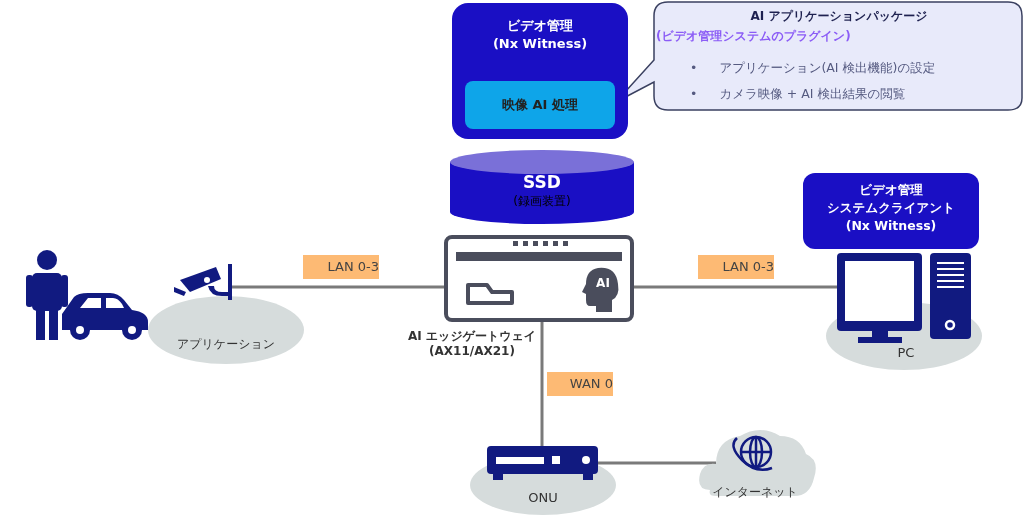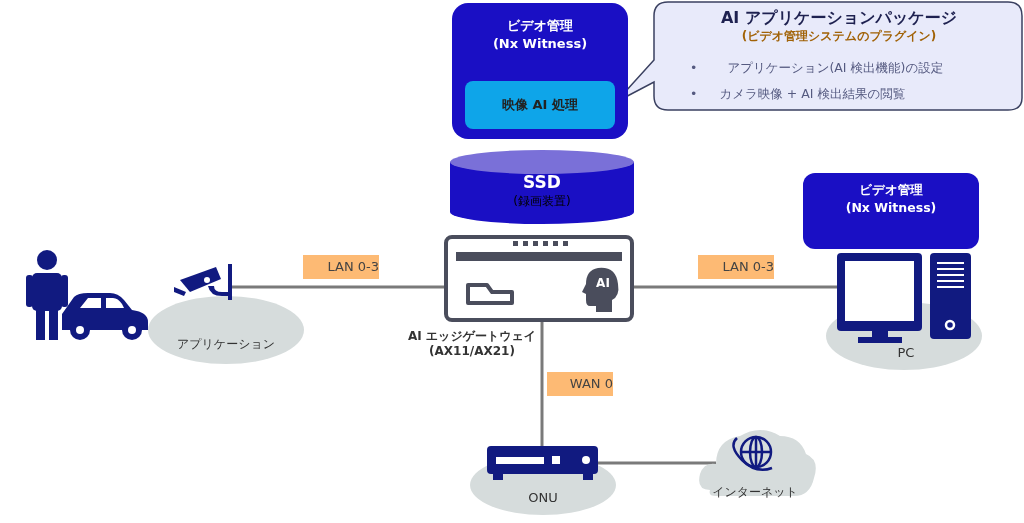--- a/index.html
+++ b/index.html
@@ -18,23 +18,23 @@
 <svg width="1024" height="523">
   <line x1="232" y1="287" x2="445" y2="287" stroke="#7a7a7a" stroke-width="3"></line>
   <line x1="632" y1="287" x2="838" y2="287" stroke="#7a7a7a" stroke-width="3"></line>
   <line x1="542" y1="320" x2="542" y2="447" stroke="#7a7a7a" stroke-width="3"></line>
   <line x1="598" y1="463" x2="716" y2="463" stroke="#7a7a7a" stroke-width="3"></line>
 </svg>
 
 <svg width="1024" height="523">
   <path d="M668,2 H1008 Q1022,2 1022,16 V98 Q1022,110 1008,110 H668 Q654,110 654,96 V82 L616,102 L654,60 V16 Q654,2 668,2 Z" fill="#e8eafa" stroke="#3a4060" stroke-width="1.5"></path>
 </svg>
-<div class="abs" style="left:656px;top:8px;width:366px;text-align:center;font-weight:bold;color:#1e2150;font-size:16px;">AI アプリケーションパッケージ</div>
-<div class="abs" style="left:656px;top:28px;width:366px;text-align:center;font-weight:bold;color:#a16207;font-size:12px;">(ビデオ管理システムのプラグイン)</div>
-<div class="abs" style="left:690px;top:60px;font-size:12.5px;color:#555a80;">•<span style="margin-left:30px">アプリケーション(AI 検出機能)の設定</span></div>
+<div class="abs" style="left:656px;top:8px;width:366px;text-align:center;font-weight:bold;color:#1e2150;font-size:12px;">AI アプリケーションパッケージ</div>
+<div class="abs" style="left:656px;top:28px;width:366px;text-align:left;font-weight:bold;color:#8b5cf6;font-size:12px;">(ビデオ管理システムのプラグイン)</div>
+<div class="abs" style="left:690px;top:60px;font-size:12.5px;color:#555a80;">•<span style="margin-left:22px">アプリケーション(AI 検出機能)の設定</span></div>
 <div class="abs" style="left:690px;top:86px;font-size:12.5px;color:#555a80;">•<span style="margin-left:22px">カメラ映像 + AI 検出結果の閲覧</span></div>
 
 <div class="abs navy-box" style="left:452px;top:3px;width:176px;height:136px;">
   <div style="font-size:13px;margin-top:14px;line-height:18px;">ビデオ管理</div>
   <div style="font-size:13px;line-height:18px;">(Nx Witness)</div>
   <div class="abs" style="left:13px;top:78px;width:150px;height:48px;background:#0ea5e9;border-radius:8px;color:#222;font-size:13px;line-height:48px;">映像 AI 処理</div>
 </div>
 
 <svg width="1024" height="523">
   <path d="M450,162 V212 A92,12 0 0 0 634,212 V162 Z" fill="#1a0fc4"></path>
@@ -88,20 +88,21 @@
     <rect x="228" y="264" width="4" height="36"></rect>
     <path d="M180,280 L216,267 L221,279 L190,292 Z"></path>
     <path d="M208,286 Q210,296 222,296 H228 V292 H222 Q214,292 214,286 Z"></path>
     <circle cx="207" cy="280" r="3" fill="#fff"></circle>
     <path d="M174,287 L186,292 L184,296 L174,292 Z"></path>
   </g>
 </svg>
 
 <div class="abs navy-box" style="left:803px;top:173px;width:176px;height:76px;border-radius:12px;">
   <div style="font-size:12.5px;margin-top:8px;line-height:18px;">ビデオ管理</div>
+  <div style="font-size:12.5px;line-height:18px;">システムクライアント</div>
   <div style="font-size:12.5px;line-height:18px;">(Nx Witness)</div>
 </div>
 
 <div class="abs ellipse" style="left:826px;top:302px;width:156px;height:68px;"></div>
 <div class="abs lbl" style="left:876px;top:345px;width:60px;font-size:13px;">PC</div>
 <svg width="1024" height="523">
   <rect x="837" y="253" width="85" height="78" rx="4" fill="#111a80"></rect>
   <rect x="845" y="261" width="69" height="60" fill="#fff"></rect>
   <rect x="872" y="331" width="16" height="8" fill="#111a80"></rect>
   <rect x="858" y="337" width="44" height="6" fill="#111a80"></rect>

